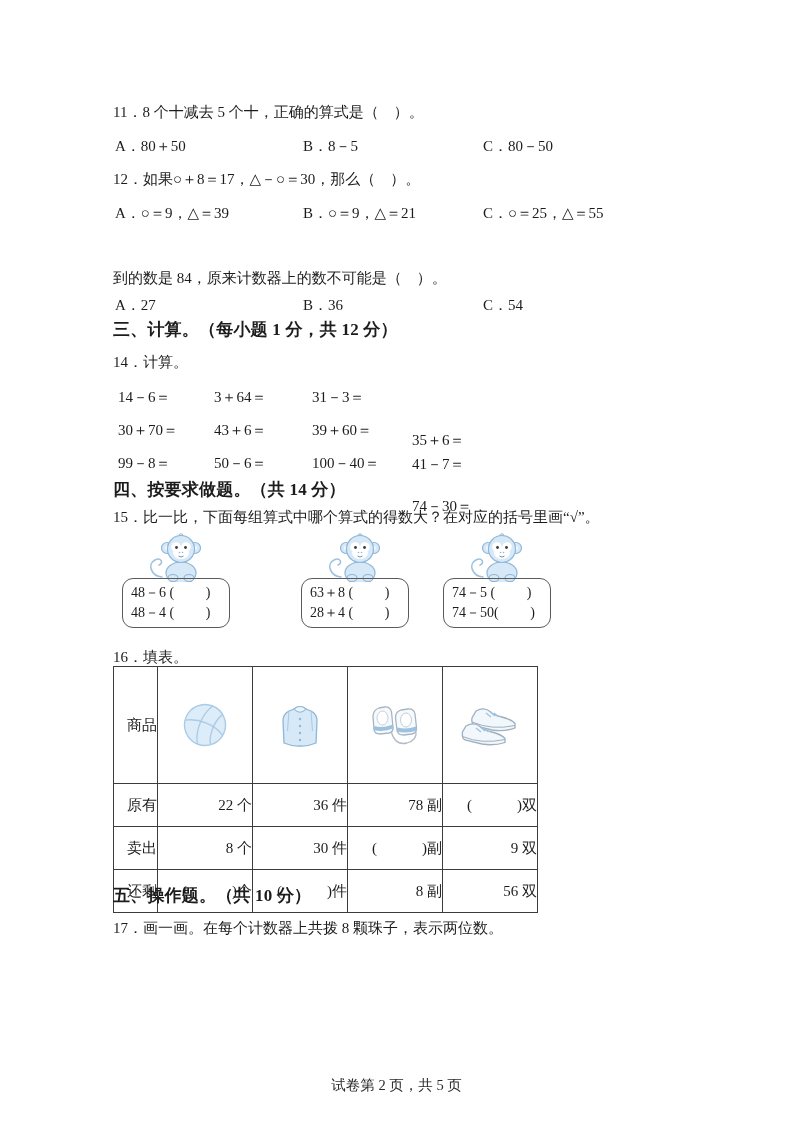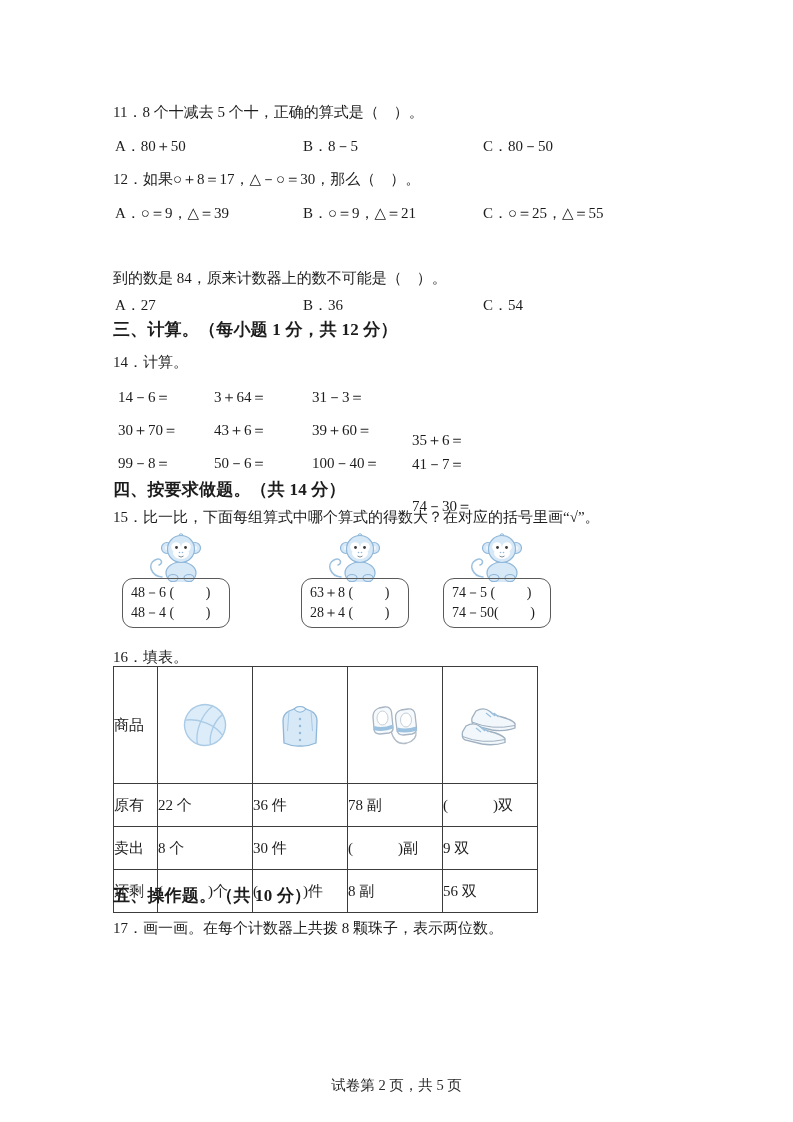--- a/index.html
+++ b/index.html
@@ -25,21 +25,21 @@
     position:relative; width:108px; height:50px; box-sizing:border-box;
     border:1.4px solid #5a5a5a; border-radius:11px;
     display:flex; flex-direction:column; justify-content:space-evenly;
     padding:2px 8px; font-size:14px; background:transparent;
   }
   .cmp-row { white-space:pre; line-height:1.3; }
 
   
   table.fill-table { position:absolute; left:113px; top:666px; border-collapse:collapse; table-layout:fixed; }
   table.fill-table td {
-    border:1.5px solid #3c3c3c; text-align:left; vertical-align:middle;
+    border:1.5px solid #3c3c3c; text-align:right; vertical-align:middle;
     padding:0; font-size:15px; white-space:pre;
   }
   td.blank { text-align:left; padding-left:7px; }
   tr.hrow { height:52px; } tr.drow { height:43px;margin-left:9px; }
 
   .footer { position:absolute; top:1076px; left:0; width:793px; text-align:center; font-size:14.5px; color:#2a2a2a; }
   svg { display:block; margin:0 auto; }
 </style>
 </head>
 <body>

